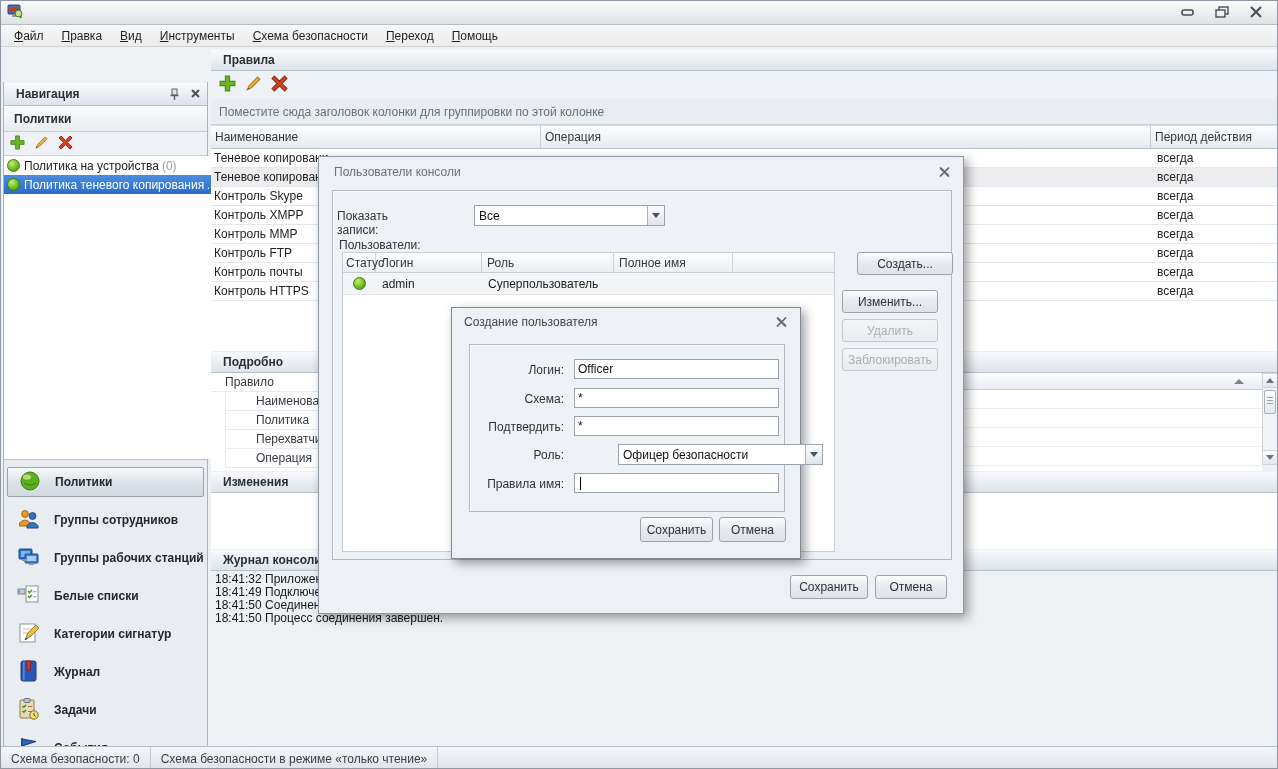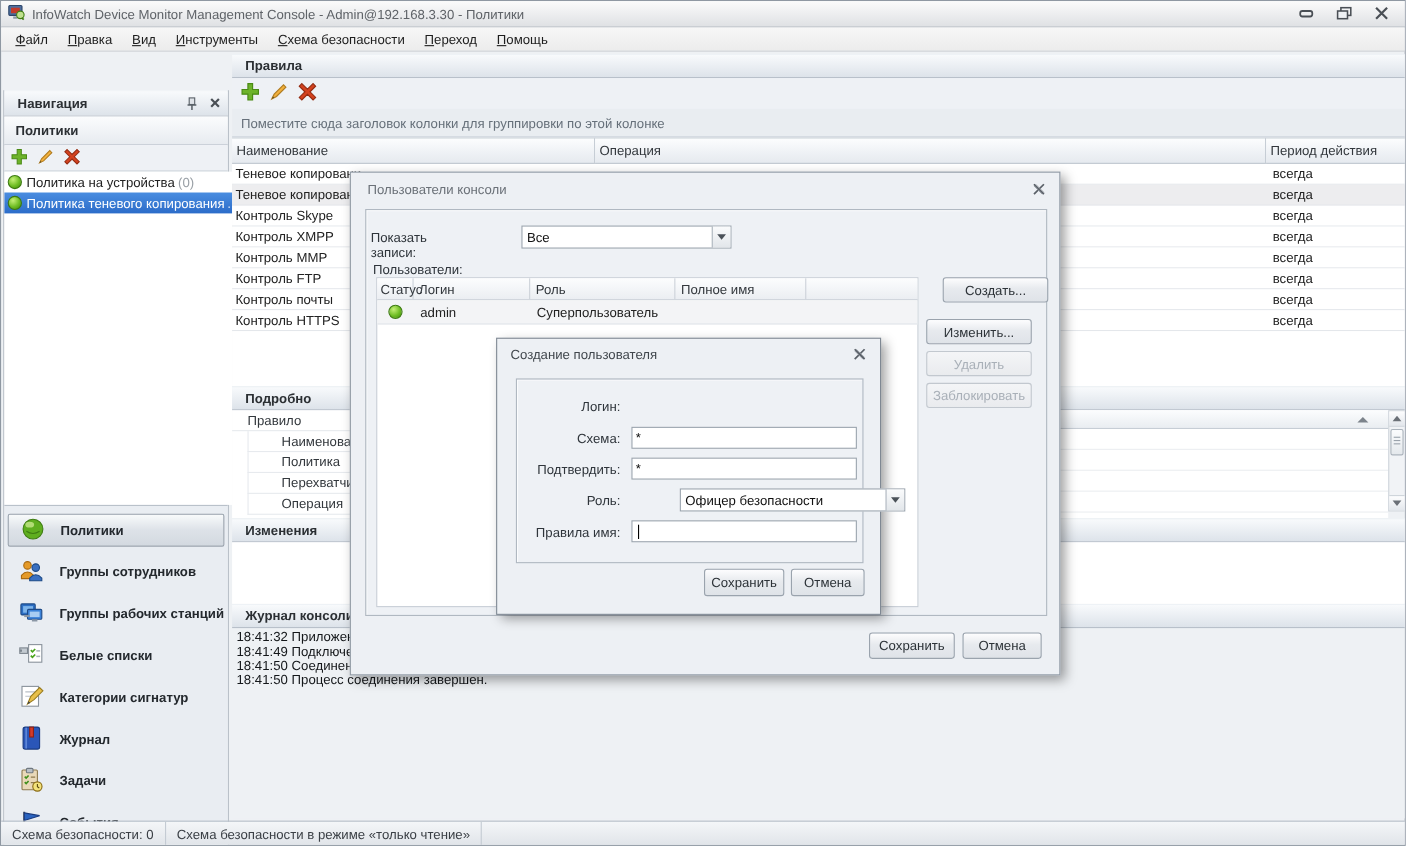--- a/index.html
+++ b/index.html
@@ -136,21 +136,20 @@
   <div class="titlebar">
     <span>
       <svg width="16" height="16" viewBox="0 0 16 16">
           <rect x="1" y="2" width="12" height="9" rx="1" fill="#4d6e9e" stroke="#2c4468"></rect>
           <rect x="3" y="4" width="8" height="5" fill="#c23a2a"></rect>
           <rect x="5" y="12" width="4" height="2" fill="#8b97a5"></rect>
           <circle cx="11.5" cy="10.5" r="3.4" fill="#bfe08e" stroke="#3f7d12"></circle>
           <rect x="13.4" y="12.6" width="2.4" height="1.6" transform="rotate(45 13.4 12.6)" fill="#3f7d12"></rect>
         </svg>
     </span>
-    <span class="ttl">InfoWatch Device Monitor Management Console - Admin@192.168.3.30 - Политики</span>
     <span class="winctl" style="right:14px;">
       <span>
           <svg width="18" height="14" viewBox="0 0 18 14">
             <rect x="3" y="5" width="11" height="5" rx="2" fill="none" stroke="#4a4f55" stroke-width="1.6"></rect>
           </svg>
         </span>
       <span>
           <svg width="18" height="14" viewBox="0 0 18 14">
             <rect x="6" y="2" width="9" height="7" fill="none" stroke="#4a4f55" stroke-width="1.4"></rect>
             <rect x="3" y="5" width="9" height="7" fill="#eef1f4" stroke="#4a4f55" stroke-width="1.4"></rect>
@@ -453,20 +452,21 @@
     <div class="dlg-title dark">
       <span>Создание пользователя</span>
       <span class="dlg-close" style="top:8px;"><svg width="13" height="12" viewBox="0 0 13 12">
             <path d="M2 1.5 L11 10.5 M11 1.5 L2 10.5" stroke="#5a6068" stroke-width="1.6"></path>
             <path d="M3.5 1.5 L11 9 M9.5 10.5 L2 3" stroke="#8b9199" stroke-width="0.8"></path>
           </svg></span>
     </div>
     <div class="groupbox" style="left:17px;top:36px;width:316px;height:168px;"></div>
 
     <span class="fld-label" style="left:12px;top:55px;width:100px;">Логин:</span>
+    <input class="tinput" style="left: 122px; top: 51px; width: 205px;" value="Officer">
 
     <span class="fld-label" style="left:12px;top:84px;width:100px;">Схема:</span>
     <input class="tinput" style="left: 122px; top: 80px; width: 205px;" value="*">
 
     <span class="fld-label" style="left:12px;top:112px;width:100px;">Подтвердить:</span>
     <input class="tinput" style="left: 122px; top: 108px; width: 205px;" value="*">
 
     <span class="fld-label" style="left:12px;top:140px;width:100px;">Роль:</span>
     <div class="combo" style="left:122px;top:136px;width:205px;gap:32px;">
       <span class="val">Офицер безопасности</span>

